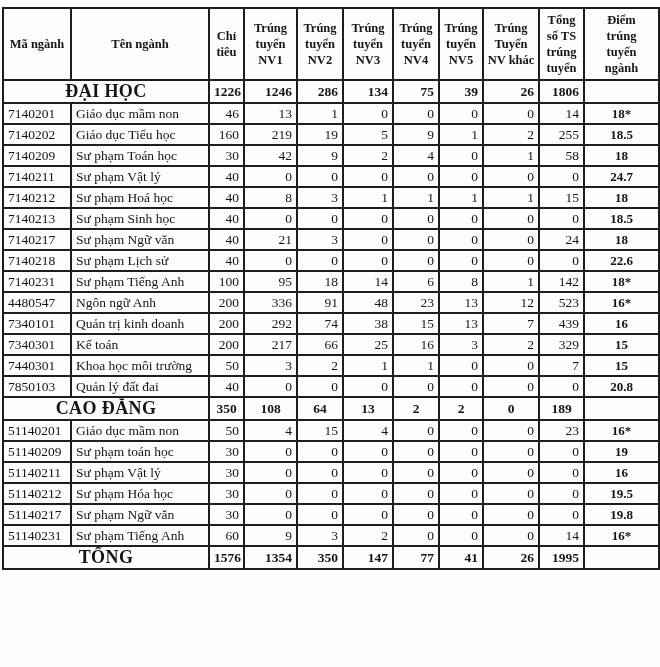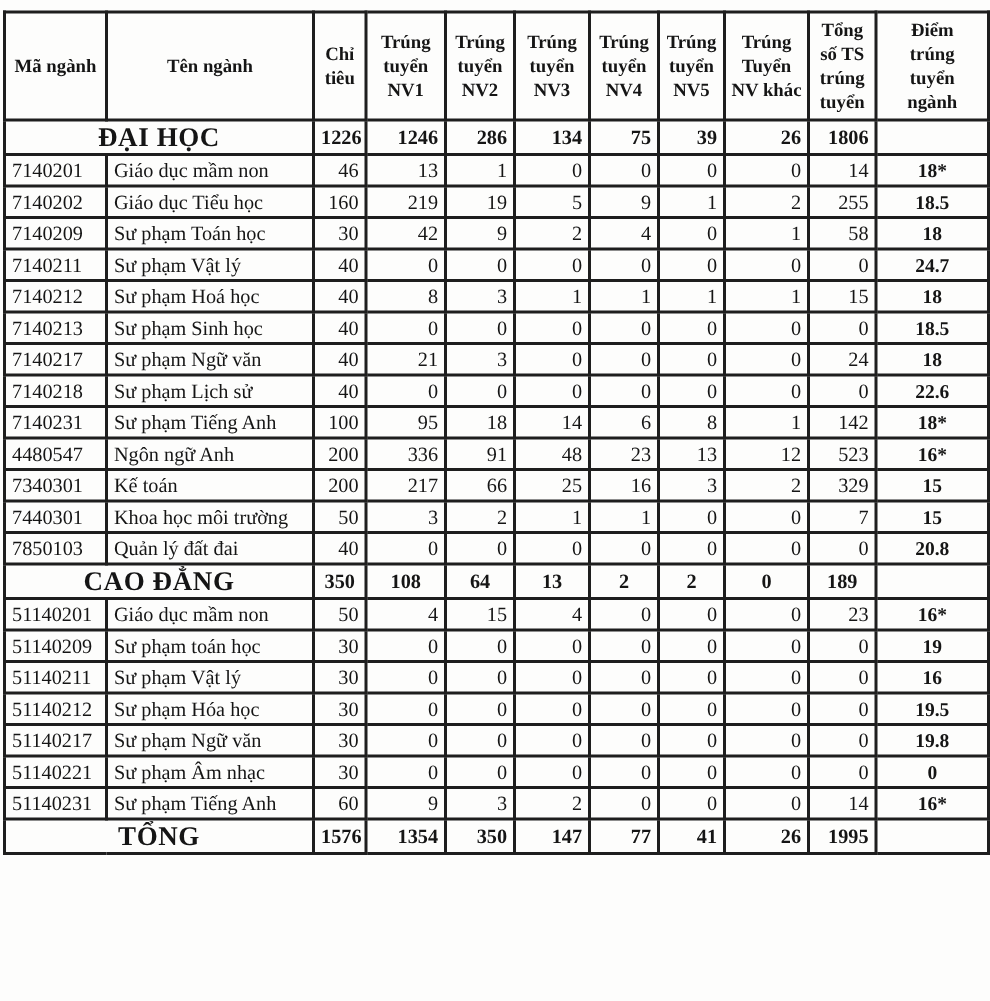--- a/index.html
+++ b/index.html
@@ -222,20 +222,33 @@
           <td class="num">336</td>
           <td class="num">91</td>
           <td class="num">48</td>
           <td class="num">23</td>
           <td class="num">13</td>
           <td class="num">12</td>
           <td class="num">523</td>
           <td class="diem">16*</td>
         </tr>
         <tr>
+          <td class="ma">7340101</td>
+          <td class="ten">Quản trị kinh doanh</td>
+          <td class="num">200</td>
+          <td class="num">292</td>
+          <td class="num">74</td>
+          <td class="num">38</td>
+          <td class="num">15</td>
+          <td class="num">13</td>
+          <td class="num">7</td>
+          <td class="num">439</td>
+          <td class="diem">16</td>
+        </tr>
+        <tr>
           <td class="ma">7340301</td>
           <td class="ten">Kế toán</td>
           <td class="num">200</td>
           <td class="num">217</td>
           <td class="num">66</td>
           <td class="num">25</td>
           <td class="num">16</td>
           <td class="num">3</td>
           <td class="num">2</td>
           <td class="num">329</td>
@@ -338,33 +351,20 @@
           <td class="num">0</td>
           <td class="num">0</td>
           <td class="num">0</td>
           <td class="num">0</td>
           <td class="num">0</td>
           <td class="num">0</td>
           <td class="num">0</td>
           <td class="diem">19.8</td>
         </tr>
         <tr>
-          <td class="ma">51140221</td>
-          <td class="ten">Sư phạm Âm nhạc</td>
-          <td class="num">30</td>
-          <td class="num">0</td>
-          <td class="num">0</td>
-          <td class="num">0</td>
-          <td class="num">0</td>
-          <td class="num">0</td>
-          <td class="num">0</td>
-          <td class="num">0</td>
-          <td class="diem">0</td>
-        </tr>
-        <tr>
           <td class="ma">51140231</td>
           <td class="ten">Sư phạm Tiếng Anh</td>
           <td class="num">60</td>
           <td class="num">9</td>
           <td class="num">3</td>
           <td class="num">2</td>
           <td class="num">0</td>
           <td class="num">0</td>
           <td class="num">0</td>
           <td class="num">14</td>

